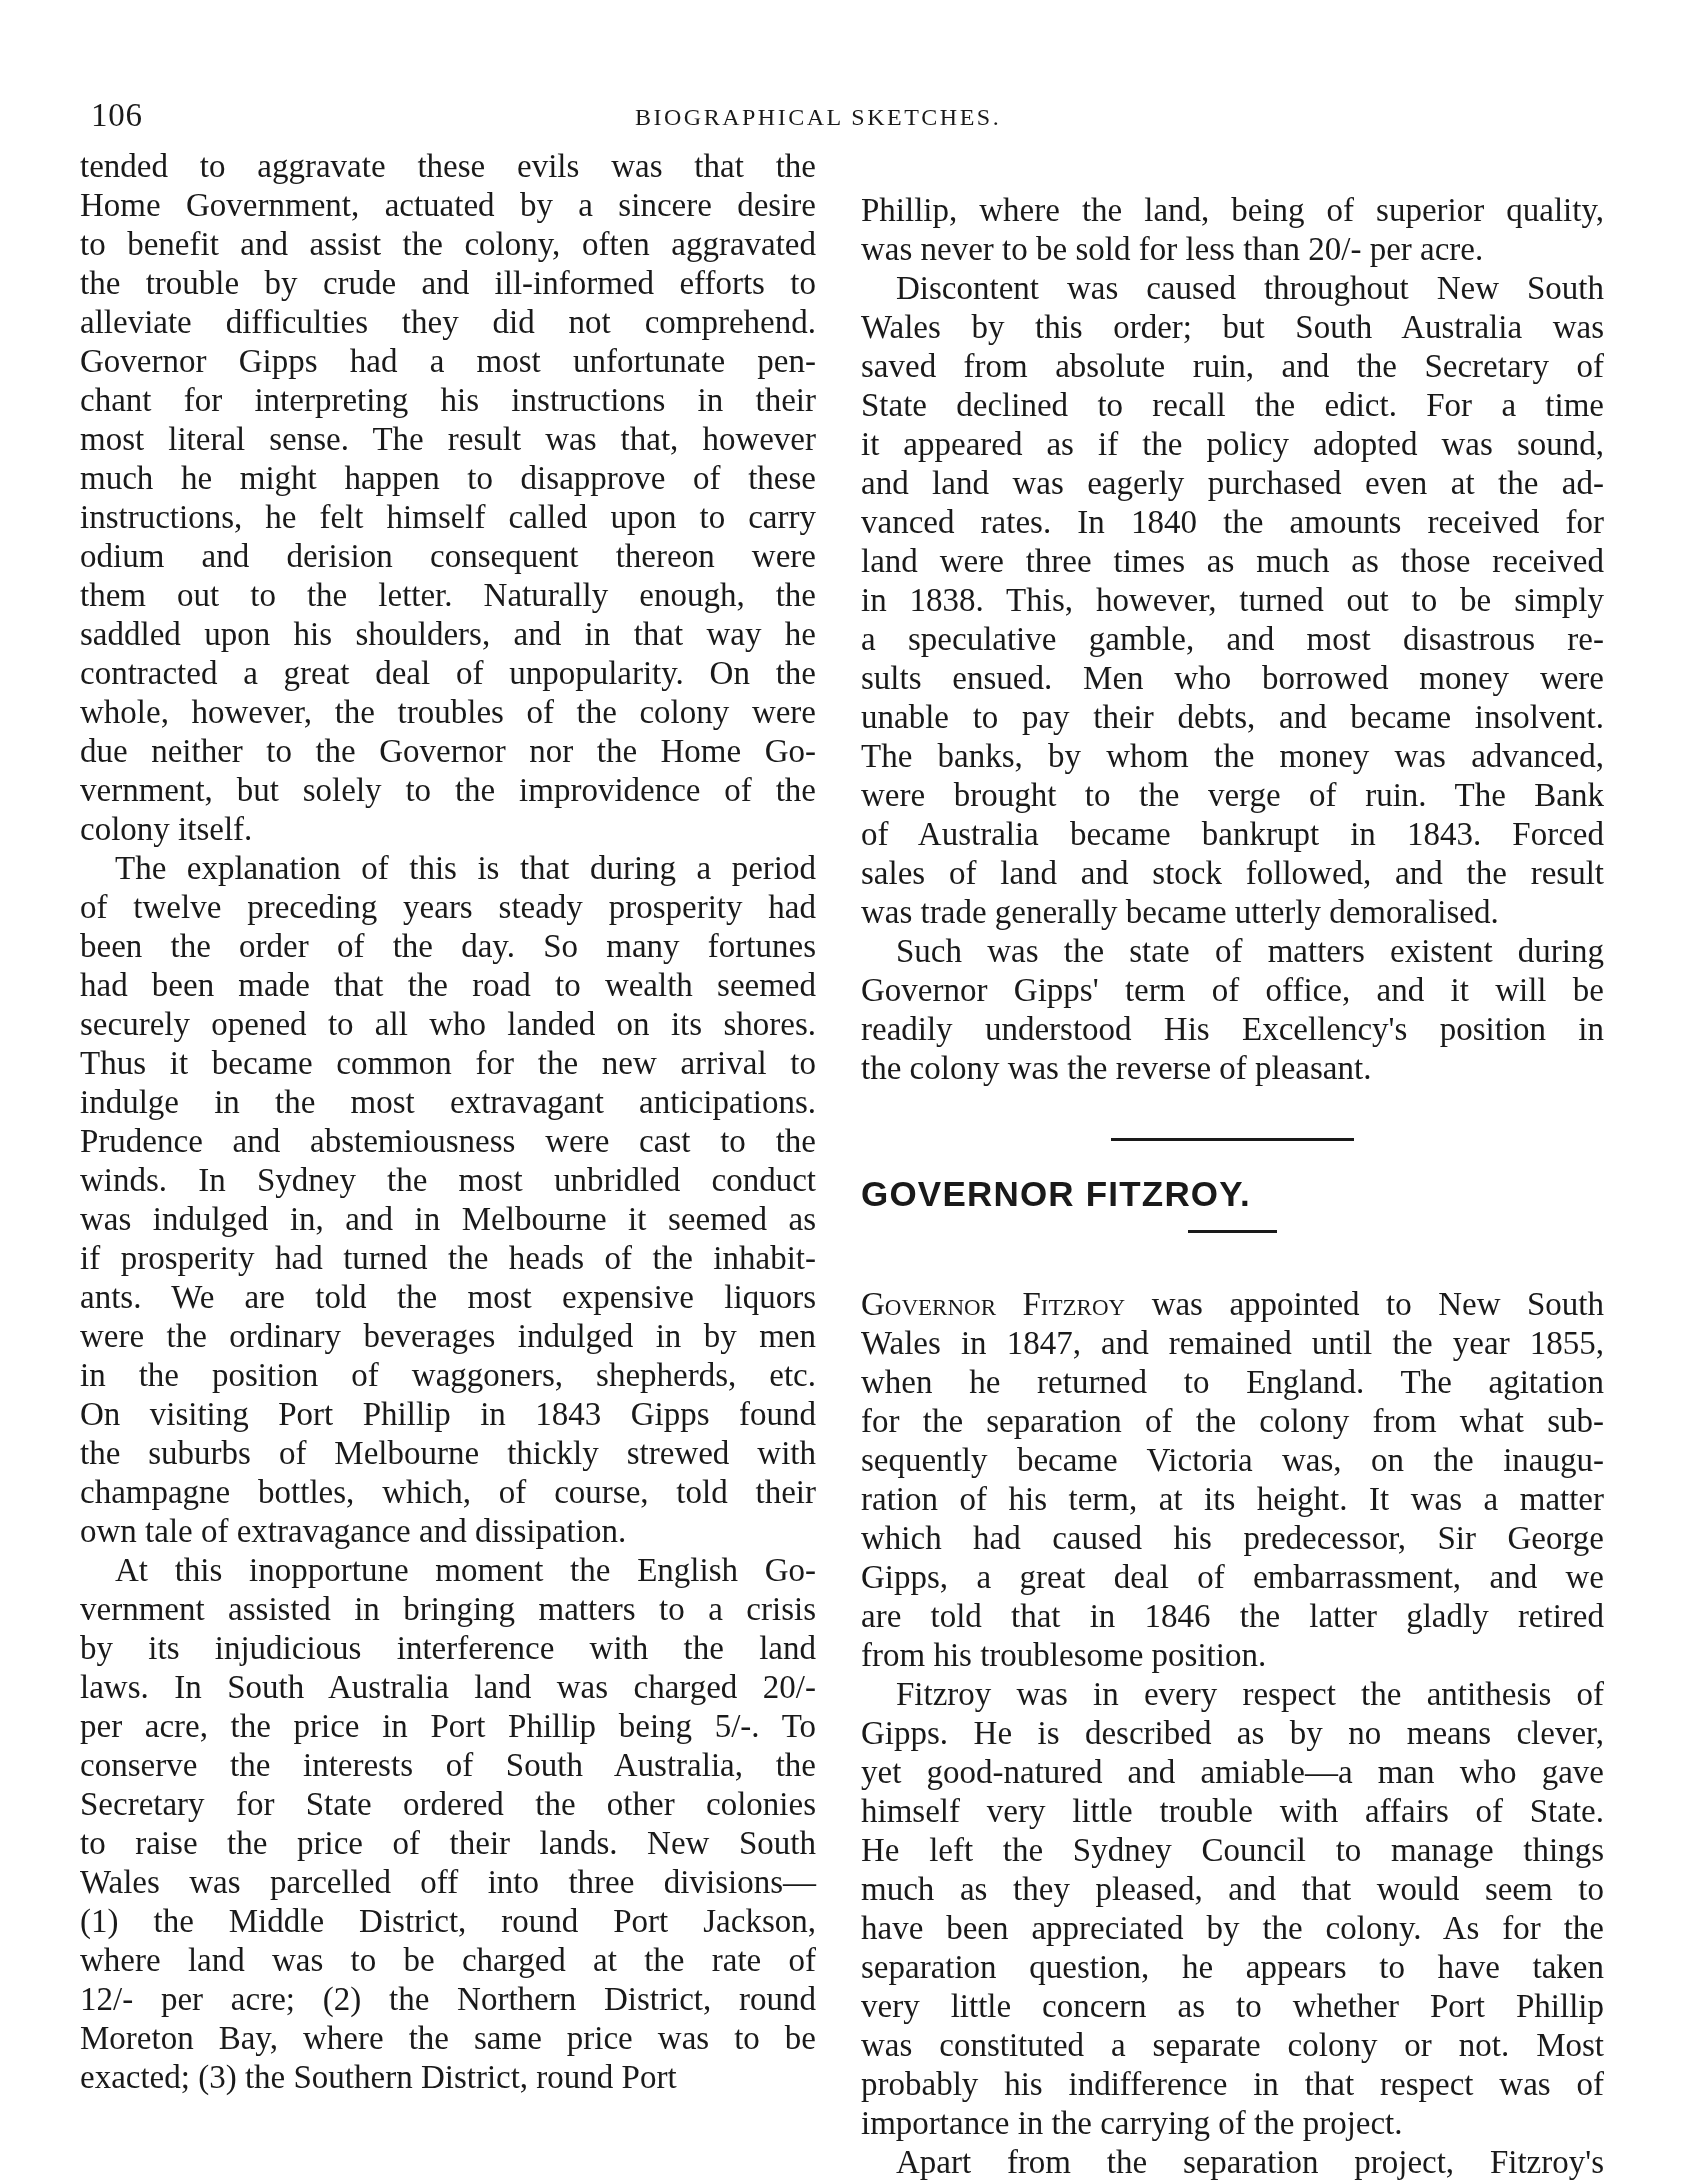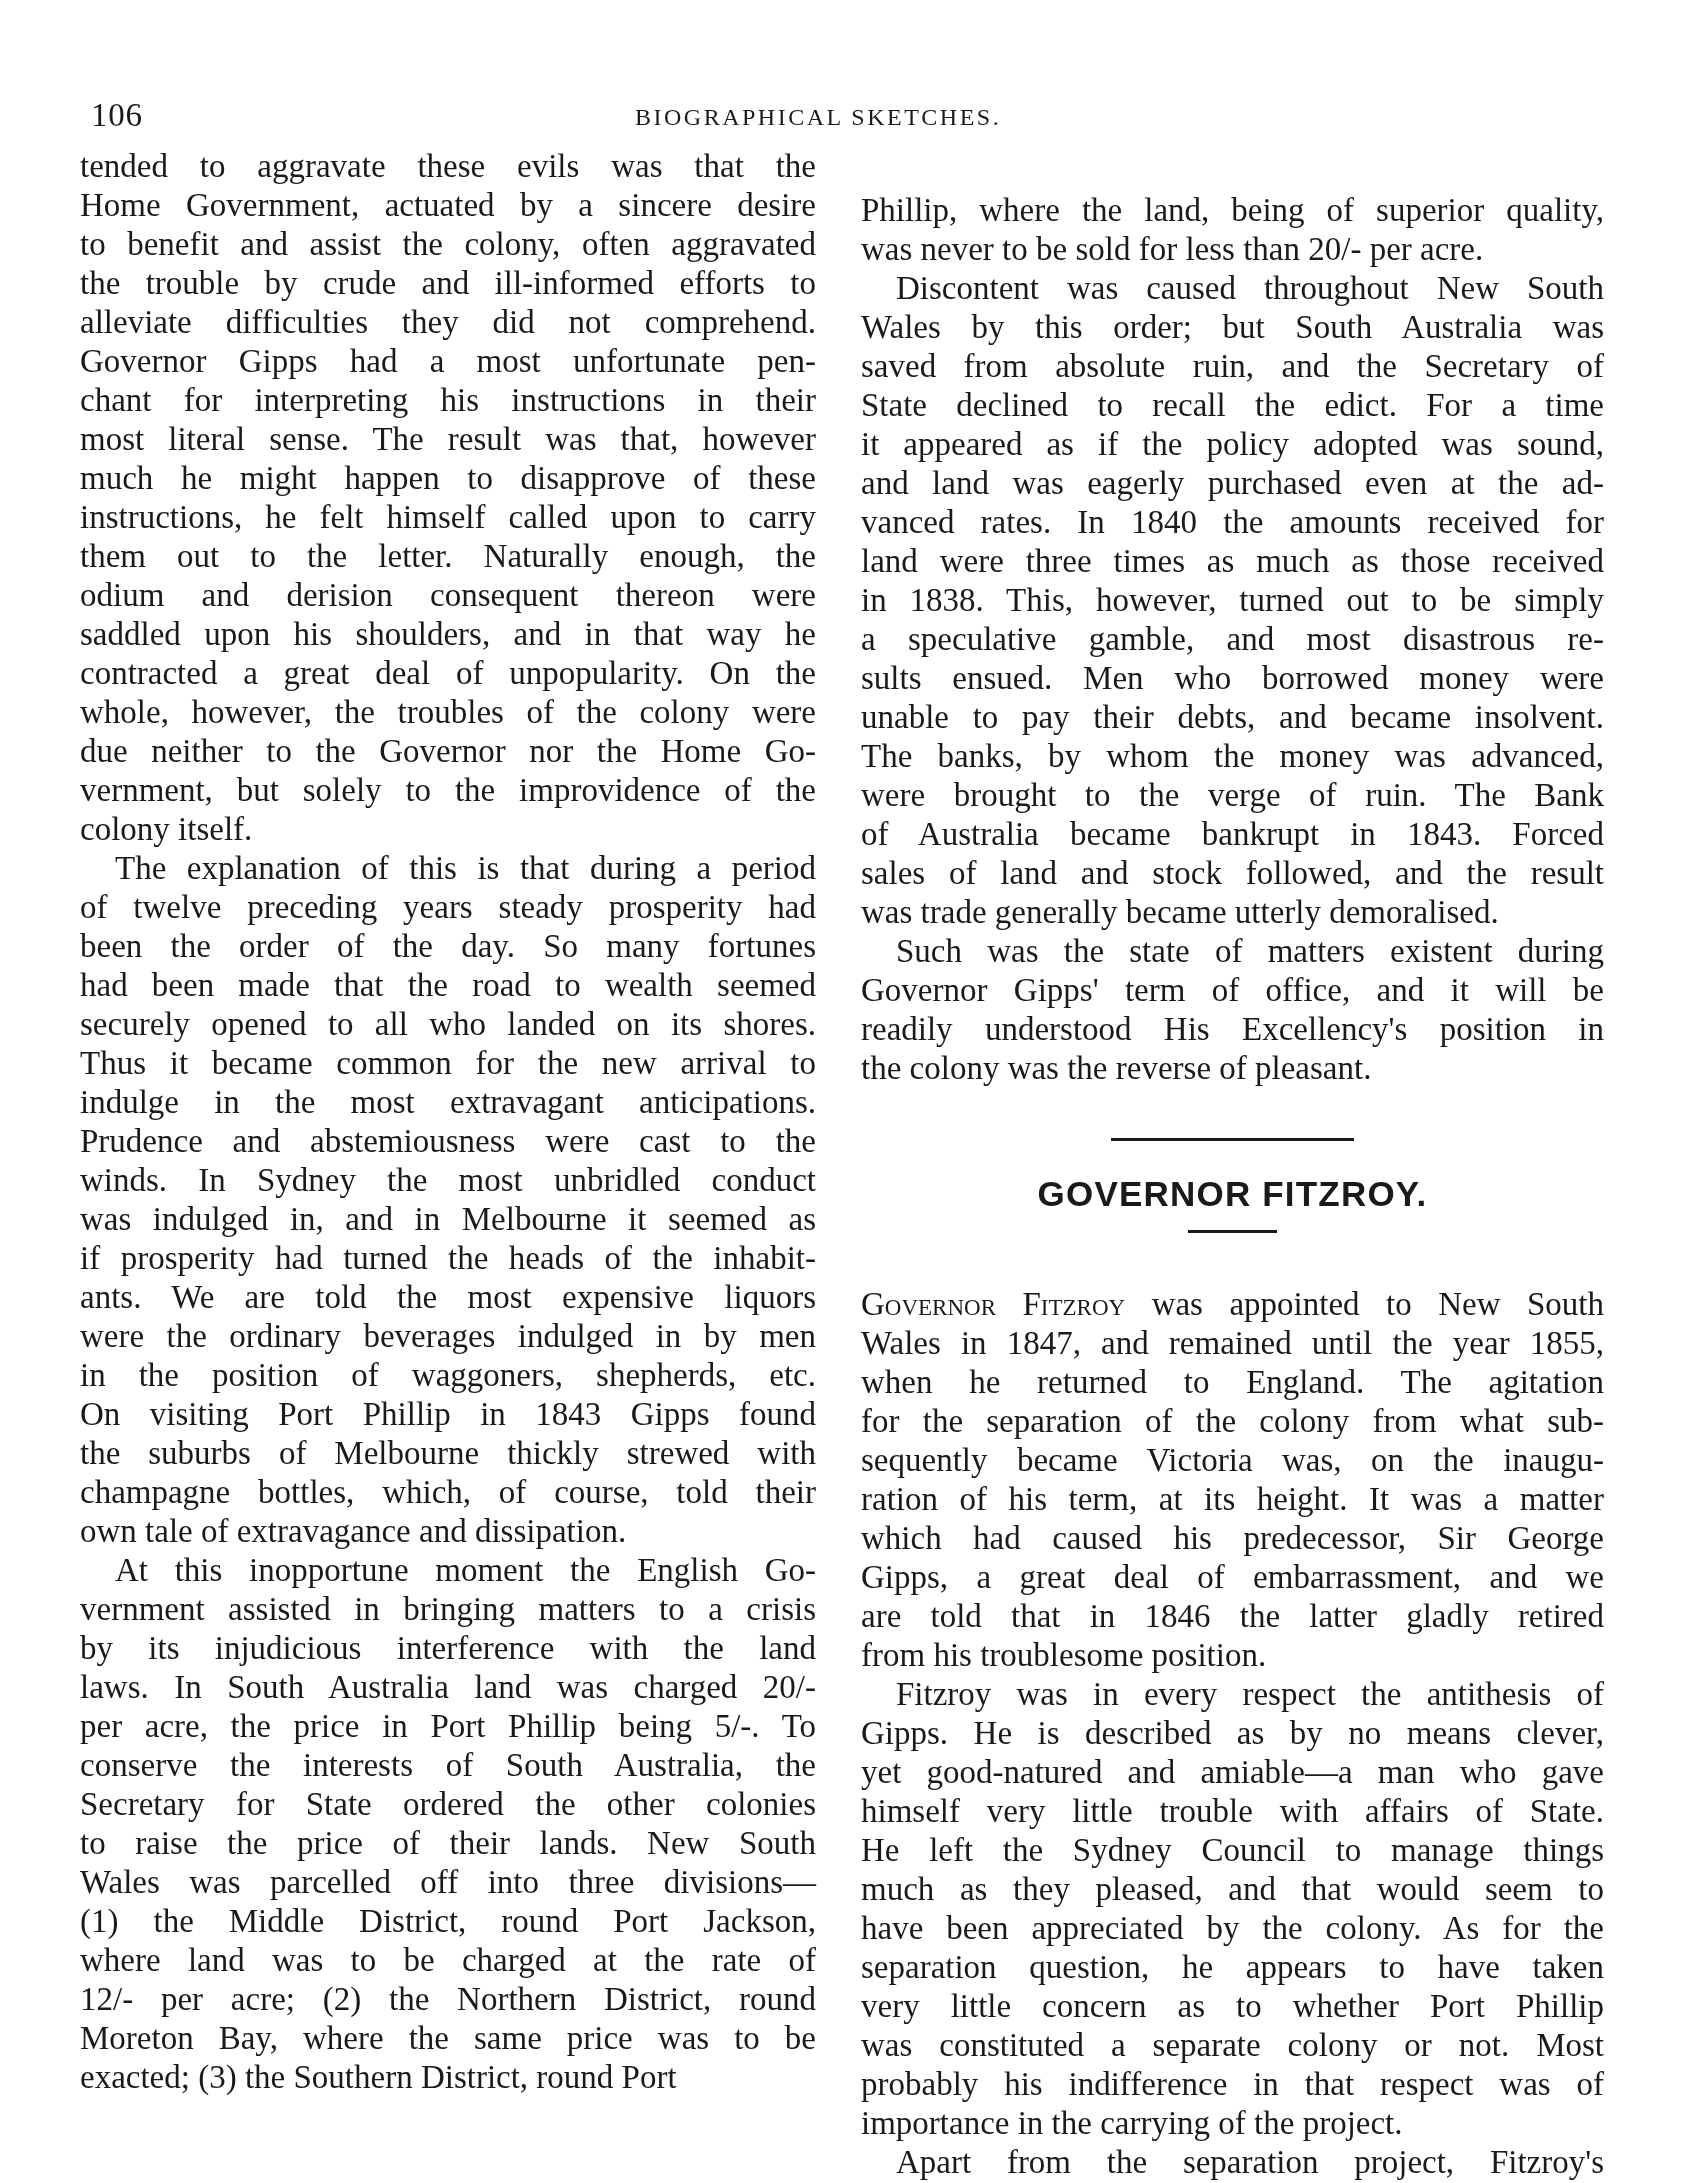--- a/index.html
+++ b/index.html
@@ -31,21 +31,20 @@
     height: 39px; overflow: visible;
   }
   .line.last { text-align-last: left; }
   .line.indent { padding-left: 35px; }
   .section-rule {
     height: 2.5px; background: #1a1a1a; margin: 0 auto;
   }
   .rule-long { width: 243px; margin-top: 50px; }
   .rule-short { width: 89px; margin-top: 16.5px; }
   .section-heading {
-    text-align: center;
     font-family: "Liberation Sans", sans-serif; font-weight: bold;
     font-size: 35px; letter-spacing: 1.2px; margin-top: 33px; line-height: 40px;
   }
   .sc { font-variant: small-caps; }
   .heading-block { height: 147px; }
 </style>
 </head>
 <body>
 
 <div class="running-head">
@@ -58,22 +57,22 @@
       <span class="line">tended to aggravate these evils was that the</span>
       <span class="line">Home Government, actuated by a sincere desire</span>
       <span class="line">to benefit and assist the colony, often aggravated</span>
       <span class="line">the trouble by crude and ill-informed efforts to</span>
       <span class="line">alleviate difficulties they did not comprehend.</span>
       <span class="line">Governor Gipps had a most unfortunate pen-</span>
       <span class="line">chant for interpreting his instructions in their</span>
       <span class="line">most literal sense.  The result was that, however</span>
       <span class="line">much he might happen to disapprove of these</span>
       <span class="line">instructions, he felt himself called upon to carry</span>
+      <span class="line">odium and derision consequent thereon were</span>
       <span class="line">them out to the letter.  Naturally enough, the</span>
-      <span class="line">odium and derision consequent thereon were</span>
       <span class="line">saddled upon his shoulders, and in that way he</span>
       <span class="line">contracted a great deal of unpopularity. On the</span>
       <span class="line">whole, however, the troubles of the colony were</span>
       <span class="line">due neither to the Governor nor the Home Go-</span>
       <span class="line">vernment, but solely to the improvidence of the</span>
       <span class="line last">colony itself.</span>
     </div>
     <div>
       <span class="line indent">The explanation of this is that during a period</span>
       <span class="line">of twelve preceding years steady prosperity had</span>

